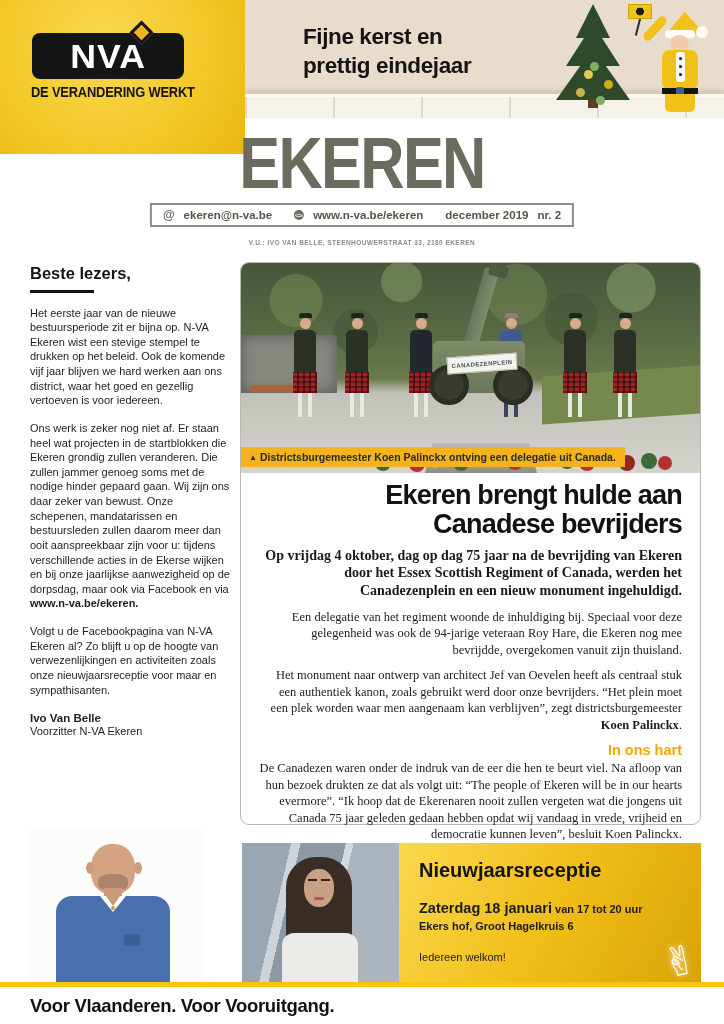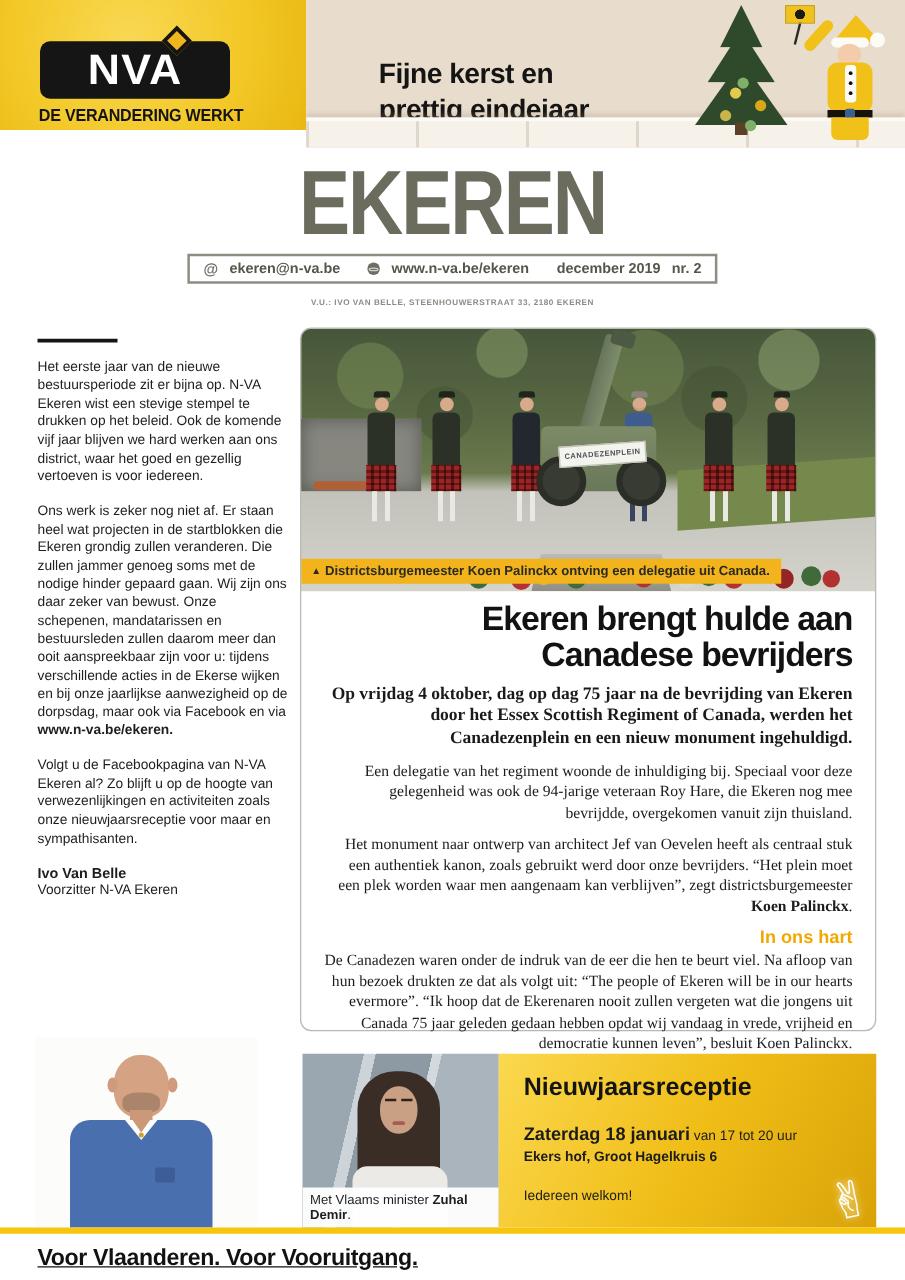--- a/index.html
+++ b/index.html
@@ -2,37 +2,37 @@
 <html><head>
 <meta charset="utf-8">
 <style>
   * { margin:0; padding:0; box-sizing:border-box; }
   html,body { background:#e8e8e8; }
   body { font-family:"Liberation Sans", sans-serif; }
   .page { position:relative; width:724px; height:1024px; margin:0 auto; background:#fff; overflow:hidden; }
 
   
   .header { position:absolute; left:0; top:0; width:724px; height:118px; display:flex; }
-  .logo-block { position:relative; width:245px; height:104px;
+  .logo-block { position:relative; width:245px; height:154px;
     background:radial-gradient(circle at 42% 30%, #f9d854 0%, #f3c929 55%, #e9b711 100%);text-align:center; }
   .logo-box { position:absolute; left:32px; top:33px; width:152px; height:46px; background:#151515;
     border-radius:8px; display:flex; align-items:center; justify-content:center; }
   .logo-letters { color:#fff; font-weight:bold; font-size:34px; letter-spacing:1px; transform:scaleX(1.05); }
   .logo-diamond { position:absolute; right:34px; top:-9px; width:17px; height:17px; background:#f0b51e;
     border:3px solid #151515; transform:rotate(45deg); }
   .logo-tagline { position:absolute; left:31px; top:84px; font-size:14px; font-weight:bold; color:#141414;
     transform:scaleX(0.92); transform-origin:left; white-space:nowrap; letter-spacing:-0.2px; }
   .header-photo { position:relative; flex:1; background:linear-gradient(#e7dbcb, #ead_fd3 70%, #e9ddcf);
     background-color:#e8dccd; overflow:hidden; }
   .wainscot { position:absolute; left:0; right:0; bottom:0; height:24px; background:#f6f1e9;
     border-top:3px solid #fdfaf5; box-shadow:0 -4px 4px rgba(160,140,110,.25); }
   .wainscot-lines { position:absolute; inset:0;
     background:repeating-linear-gradient(90deg, rgba(120,100,70,.18) 0 2px, transparent 2px 88px); }
   .greeting { position:absolute; left:58px; top:22px; font-size:22.5px; line-height:1.3; font-weight:bold;
-    color:#141414; letter-spacing:-0.4px;margin-top:22px; }
+    color:#141414; letter-spacing:-0.4px; }
   
   .xmas-tree { position:absolute; right:92px; bottom:10px; width:78px; height:104px; }
   .tree-tier { position:absolute; left:50%; transform:translateX(-50%); background:#2f4a2b;
     clip-path:polygon(50% 0, 100% 100%, 0 100%); }
   .tt1 { top:0;  width:34px; height:34px; }
   .tt2 { top:20px; width:54px; height:42px; }
   .tt3 { top:44px; width:74px; height:52px; }
   .tree-trunk { position:absolute; left:50%; transform:translateX(-50%); bottom:0; width:10px; height:10px; background:#5a4026; }
   .tree-balls { position:absolute; left:36px; top:58px; width:9px; height:9px; border-radius:50%; background:#7fb06a;
     box-shadow:14px 18px 0 #d8a818, -14px 26px 0 #c8b44a, 6px 34px 0 #7fb06a, -6px 8px 0 #e4c94f; }
@@ -160,30 +160,30 @@
   .min-face { position:absolute; left:62px; top:26px; width:30px; height:38px; background:#caa084; border-radius:48%; }
   .min-brows { position:absolute; left:66px; top:36px; width:9px; height:2px; background:#2c211b; box-shadow:13px 0 0 #2c211b; }
   .min-lips { position:absolute; left:72px; top:54px; width:10px; height:3px; background:#a75b52; border-radius:2px; }
   .min-top { position:absolute; left:40px; top:90px; width:76px; height:50px; background:#eceae6; border-radius:12px 12px 0 0; }
   .minister-caption { position:absolute; left:0; right:0; bottom:0; background:rgba(255,255,255,.95);
     font-size:10.5px; color:#1e1e1e; padding:4px 6px; }
 
   .reception-box { position:absolute; left:399px; top:843px; width:302px; height:139px;
     background:linear-gradient(118deg, #fbd84e 0%, #f0bd17 52%, #d9a308 100%);text-align:center; }
   .reception-title { position:absolute; left:20px; top:16px; font-size:20px; font-weight:bold; color:#141414; }
-  .reception-date { position:absolute; left:20px; top:57px; font-size:11px; color:#1c1c1c; }
+  .reception-date { position:absolute; left:20px; top:57px; font-size:11px; color:#1c1c1c;font-weight:bold; }
   .reception-date strong { font-size:14.5px; }
   .reception-location { position:absolute; left:20px; top:77px; font-size:11px; color:#1c1c1c;font-weight:bold; }
   .reception-welcome { position:absolute; left:20px; top:108px; font-size:11px; color:#1c1c1c; }
   .v-icon { position:absolute; right:4px; bottom:-2px; font-size:40px; color:#fff; transform:rotate(-12deg);
     text-shadow:0 0 6px rgba(255,255,255,.9); font-family:"DejaVu Sans", sans-serif; }
 
   
   .footer-line { position:absolute; left:0; top:982px; width:724px; height:5px; background:#f6c60e; }
-  .footer-slogan { position:absolute; left:30px; top:995px; font-size:18.5px; font-weight:bold; color:#121212; letter-spacing:-0.3px;text-decoration:underline; }
+  .footer-slogan { position:absolute; left:30px; top:995px; font-size:18.5px; font-weight:bold; color:#121212; letter-spacing:-0.3px; }
 </style>
 </head>
 <body>
 
 <div class="page">
 
   <div class="header">
     <div class="logo-block">
       <div class="logo-box">
         <span class="logo-letters">NVA</span>
@@ -231,20 +231,21 @@
     <span class="contact-sep"></span>
     <span class="globe-icon"></span>
     <span>www.n-va.be/ekeren</span>
     <span class="contact-sep"></span>
     <span>december 2019</span>
     <span>nr. 2</span>
   </div>
   <div class="colophon">V.U.: IVO VAN BELLE, STEENHOUWERSTRAAT 33, 2180 EKEREN</div>
 
   <div class="letter">
+    <h2>Beste lezers,</h2>
     <div class="rule"></div>
     <p>Het eerste jaar van de nieuwe bestuursperiode zit er bijna op. N-VA Ekeren wist een stevige stempel te drukken op het beleid. Ook de komende vijf jaar blijven we hard werken aan ons district, waar het goed en gezellig vertoeven is voor iedereen.</p>
     <p><span>Ons werk is zeker nog niet af. Er staan heel wat projecten in de startblokken die Ekeren grondig zullen veranderen. Die zullen jammer genoeg soms met de nodige hinder gepaard gaan. Wij zijn ons daar zeker van bewust. Onze schepenen, mandatarissen en bestuursleden zullen daarom meer dan ooit aanspreekbaar zijn voor u: tijdens verschillende acties in de Ekerse wijken en bij onze jaarlijkse aanwezigheid op de dorpsdag, maar ook via Facebook en via </span><strong>www.n-va.be/ekeren.</strong></p>
     <p>Volgt u de Facebookpagina van N-VA Ekeren al? Zo blijft u op de hoogte van verwezenlijkingen en activiteiten zoals onze nieuwjaarsreceptie voor maar en sympathisanten.</p>
     <div class="sig-name">Ivo Van Belle</div>
     <div class="sig-role">Voorzitter N-VA Ekeren</div>
   </div>
 
   <div class="article-card">
     <div class="article-photo">
@@ -327,23 +328,20 @@
     <div class="man-necklace"></div>
     <div class="man-pocket"></div>
   </div>
 
   <div class="minister-photo">
     <div class="min-hair"></div>
     <div class="min-face"></div>
     <div class="min-brows"></div>
     <div class="min-lips"></div>
     <div class="min-top"></div>
-    <div class="minister-caption">
-      <span>Met Vlaams minister </span><strong>Zuhal Demir</strong><span>.</span>
-    </div>
   </div>
 
   <div class="reception-box">
     <div class="reception-title">Nieuwjaarsreceptie</div>
     <div class="reception-date">
       <strong>Zaterdag 18 januari</strong><span> van 17 tot 20 uur</span>
     </div>
     <div class="reception-location">Ekers hof, Groot Hagelkruis 6</div>
     <div class="reception-welcome">Iedereen welkom!</div>
     <div class="v-icon">✌</div>

